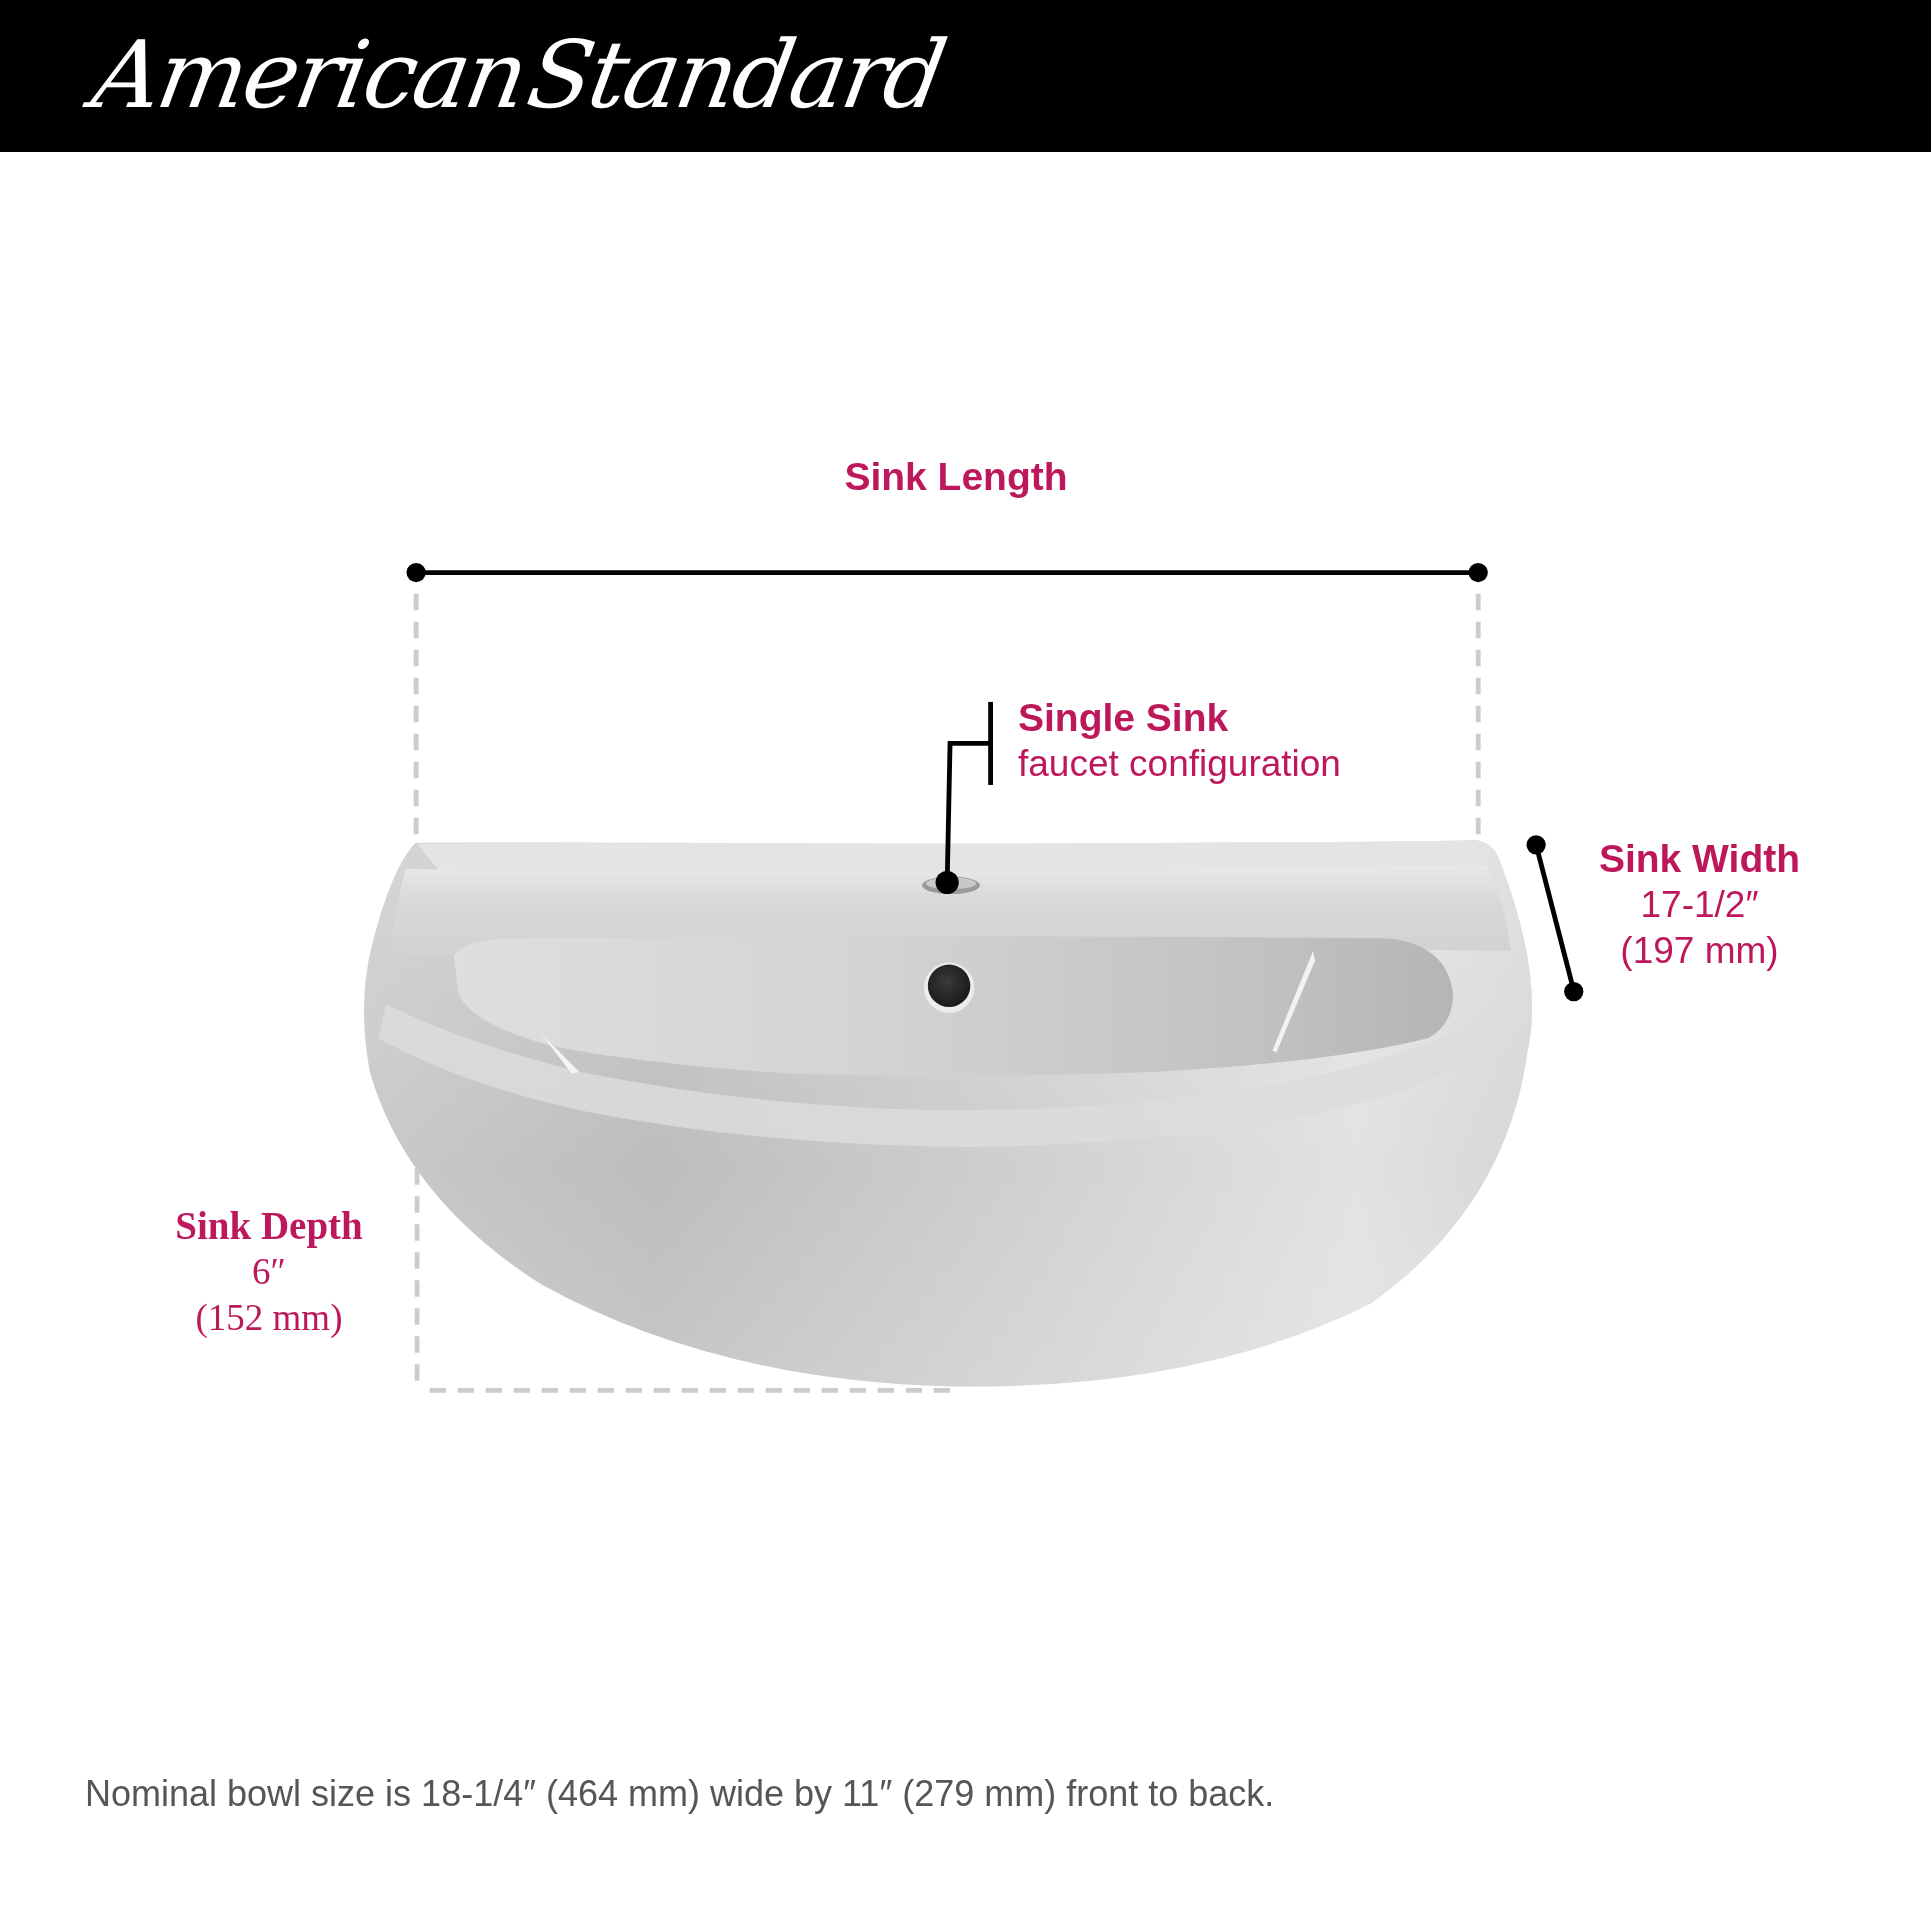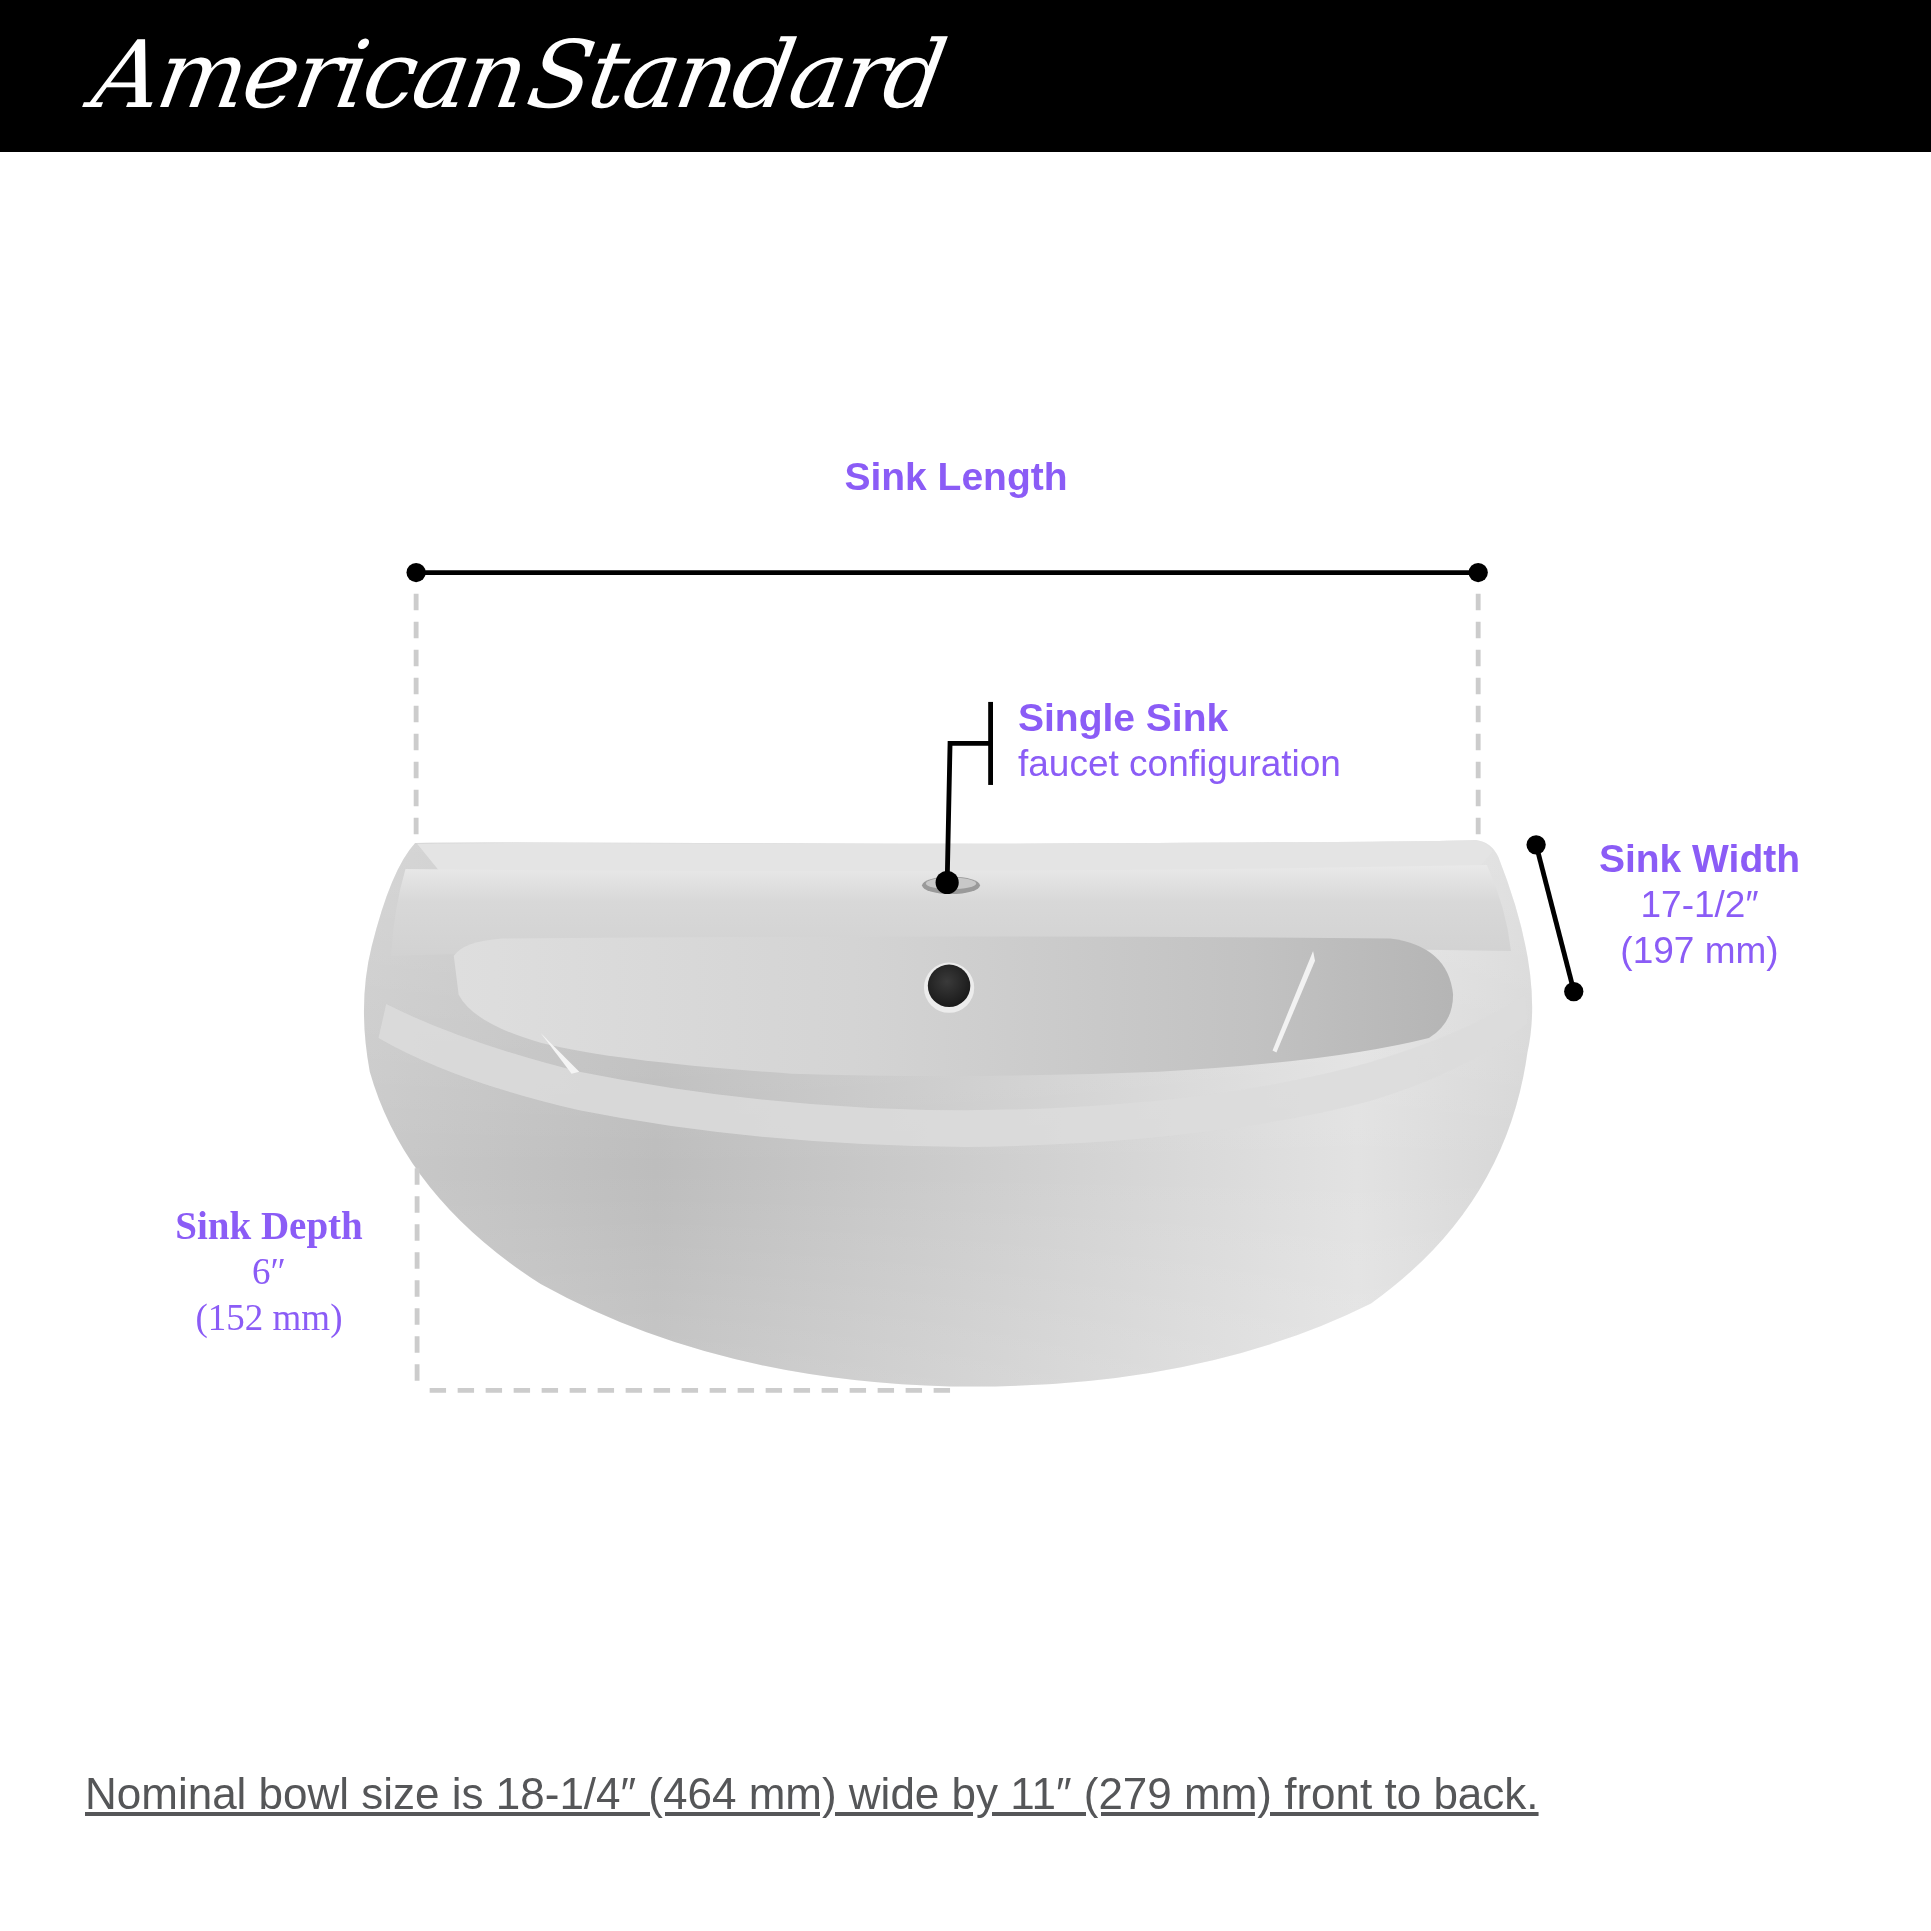--- a/index.html
+++ b/index.html
@@ -14,30 +14,30 @@
   }
   .logo {
     position: absolute; left: 95px; top: 17.4px;
     color: #ffffff; font-family: "DejaVu Serif", serif;
     font-style: italic; font-size: 93px; letter-spacing: -2.9px;
     white-space: nowrap; line-height: 116px;
     transform: skewX(-10deg);
   }
   .logo .w2 { margin-left: 5.8px; }
   svg.diagram { position: absolute; left: 0; top: 0; }
-  .label { position: absolute; color: #8b5cf6; text-align: center; white-space: nowrap; }
+  .label { position: absolute; color: #be185d; text-align: center; white-space: nowrap; }
   .label .title { font-weight: bold; font-size: 39px; line-height: 46px; }
   .label .sub { font-size: 37px; line-height: 46px; }
   #lbl-length { left: 763px; top: 454px; width: 386px; }
   #lbl-hole { left: 1018px; top: 695px; text-align: left; }
   #lbl-width { left: 1545px; top: 836px; width: 309px; }
   #lbl-depth { left: 124px; top: 1203px; width: 290px; font-family: Liberation Serif, serif; }
   .footnote {
     position: absolute; left: 85px; top: 1765px;
-    color: #555658; font-size: 44px; line-height: 58px; text-decoration: underline;
+    color: #555658; font-size: 36px; line-height: 58px;
   }
 </style>
 </head>
 <body>
 
 <div class="header">
   <div class="logo">
     <span>American</span><span class="w2">Standard</span>
   </div>
 </div>

